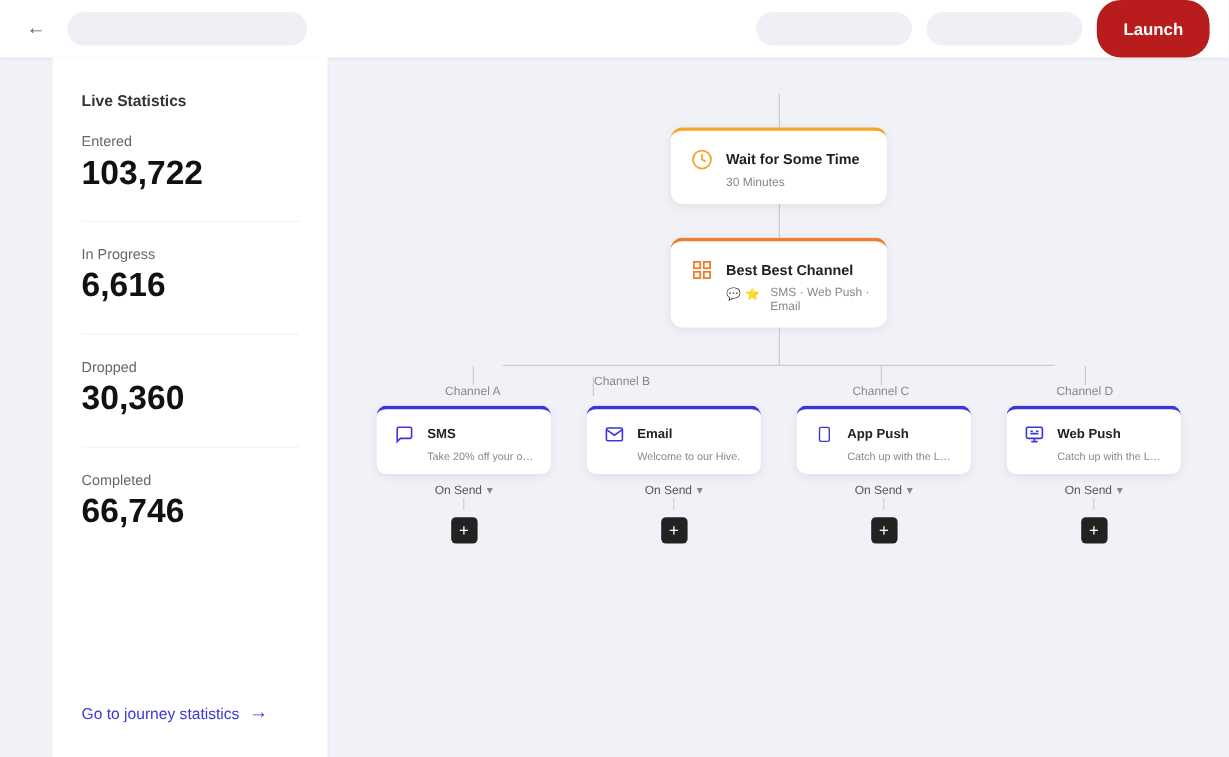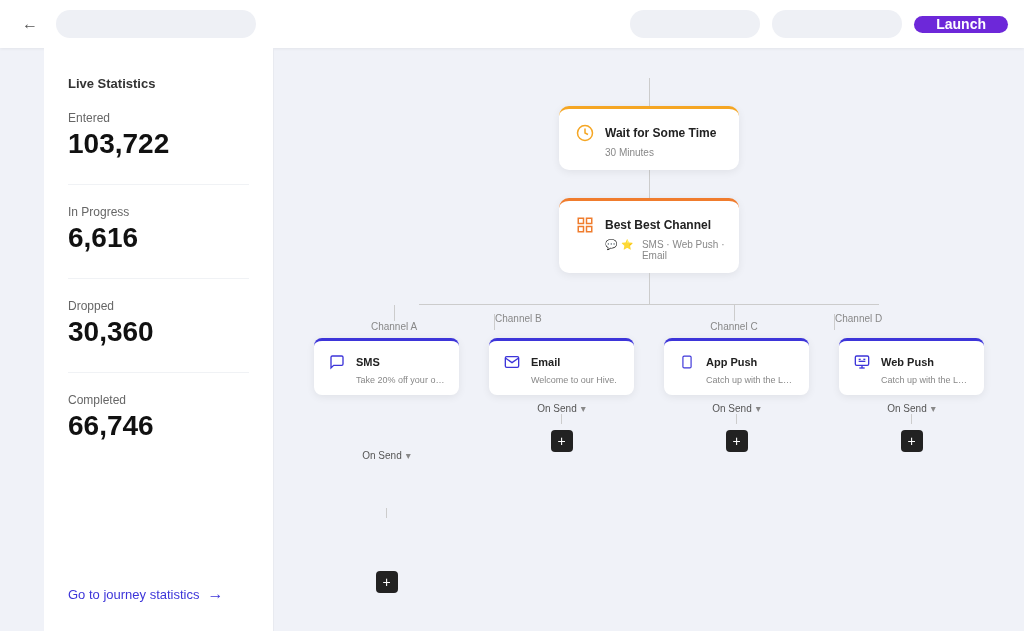--- a/index.html
+++ b/index.html
@@ -33,25 +33,25 @@
     .navbar-spacer { flex: 1; }
     .navbar-input1 {
       background: #eef0f5; border-radius: 20px;
       height: 28px; width: 130px;
     }
     .navbar-input2 {
       background: #eef0f5; border-radius: 20px;
       height: 28px; width: 130px;
     }
     .launch-btn {
-      background: #6d28d9;
+      background: #b91c1c;
       color: #fff;
       border: none;
       border-radius: 20px;
-      height: 17px;
+      height: 48px;
       padding: 0 22px;
       font-size: 14px;
       font-weight: 600;
       cursor: pointer;
     }
 
     
     .main {
       display: flex;
       height: calc(631px - 48px);
@@ -350,29 +350,29 @@
           <div class="channel-label">Channel A</div>
         </div>
         <div style="width:145px; display:flex; flex-direction:row; align-items:center;">
           <div style="width:1px; height:16px; background:#ccc;"></div>
           <div class="channel-label">Channel B</div>
         </div>
         <div style="width:145px; display:flex; flex-direction:column; align-items:center;">
           <div style="width:1px; height:16px; background:#ccc;"></div>
           <div class="channel-label">Channel C</div>
         </div>
-        <div style="width:145px; display:flex; flex-direction:row; align-items:center;">
+        <div style="width:145px; display:flex; flex-direction:column; align-items:center;">
           <div style="width:1px; height:16px; background:#ccc;"></div>
           <div class="channel-label">Channel D</div>
         </div>
       </div>
 
       <div class="channels-row" style="width:650px;">
 
-        <div style="display:flex;flex-direction:column;align-items:center;gap:47px;">
+        <div style="display:flex;flex-direction:column;align-items:center;">
           <div class="channel-card">
             <div class="channel-header">
               <div class="channel-icon">
                 <svg width="16" height="16" viewBox="0 0 24 24" fill="none" stroke="#3d35d9" stroke-width="2">
                   <path d="M21 15a2 2 0 0 1-2 2H7l-4 4V5a2 2 0 0 1 2-2h14a2 2 0 0 1 2 2z"></path>
                   <line x1="9" y1="10" x2="9" y2="10" stroke-width="3"></line>
                   <line x1="12" y1="10" x2="12" y2="10" stroke-width="3"></line>
                   <line x1="15" y1="10" x2="15" y2="10" stroke-width="3"></line>
                 </svg>
               </div>

